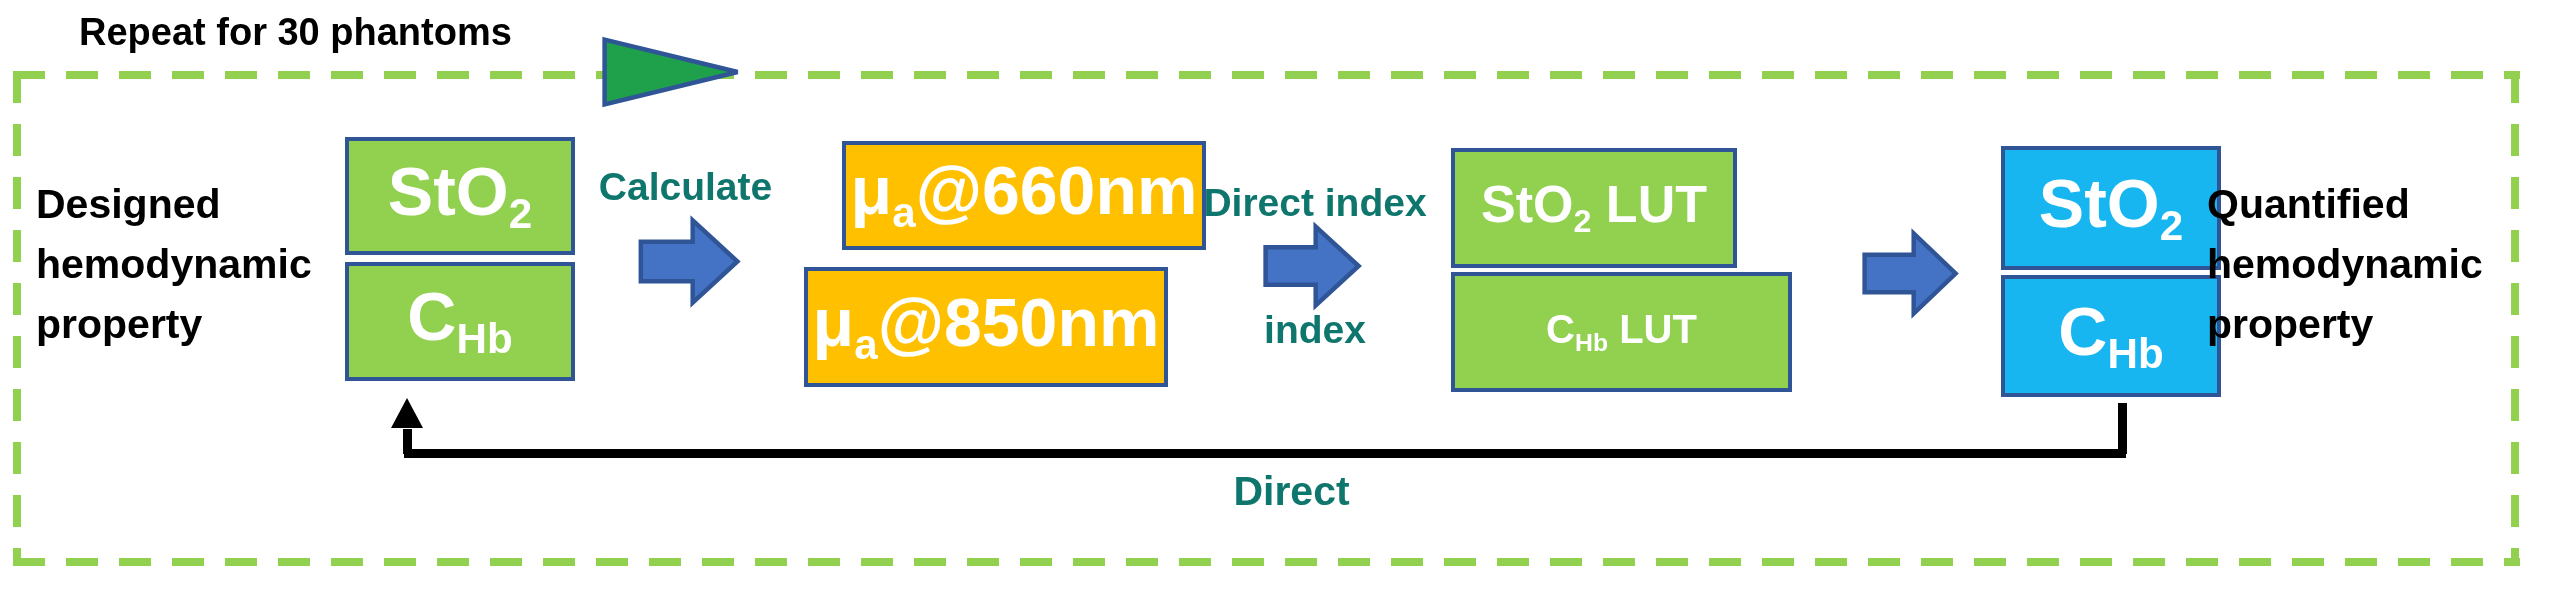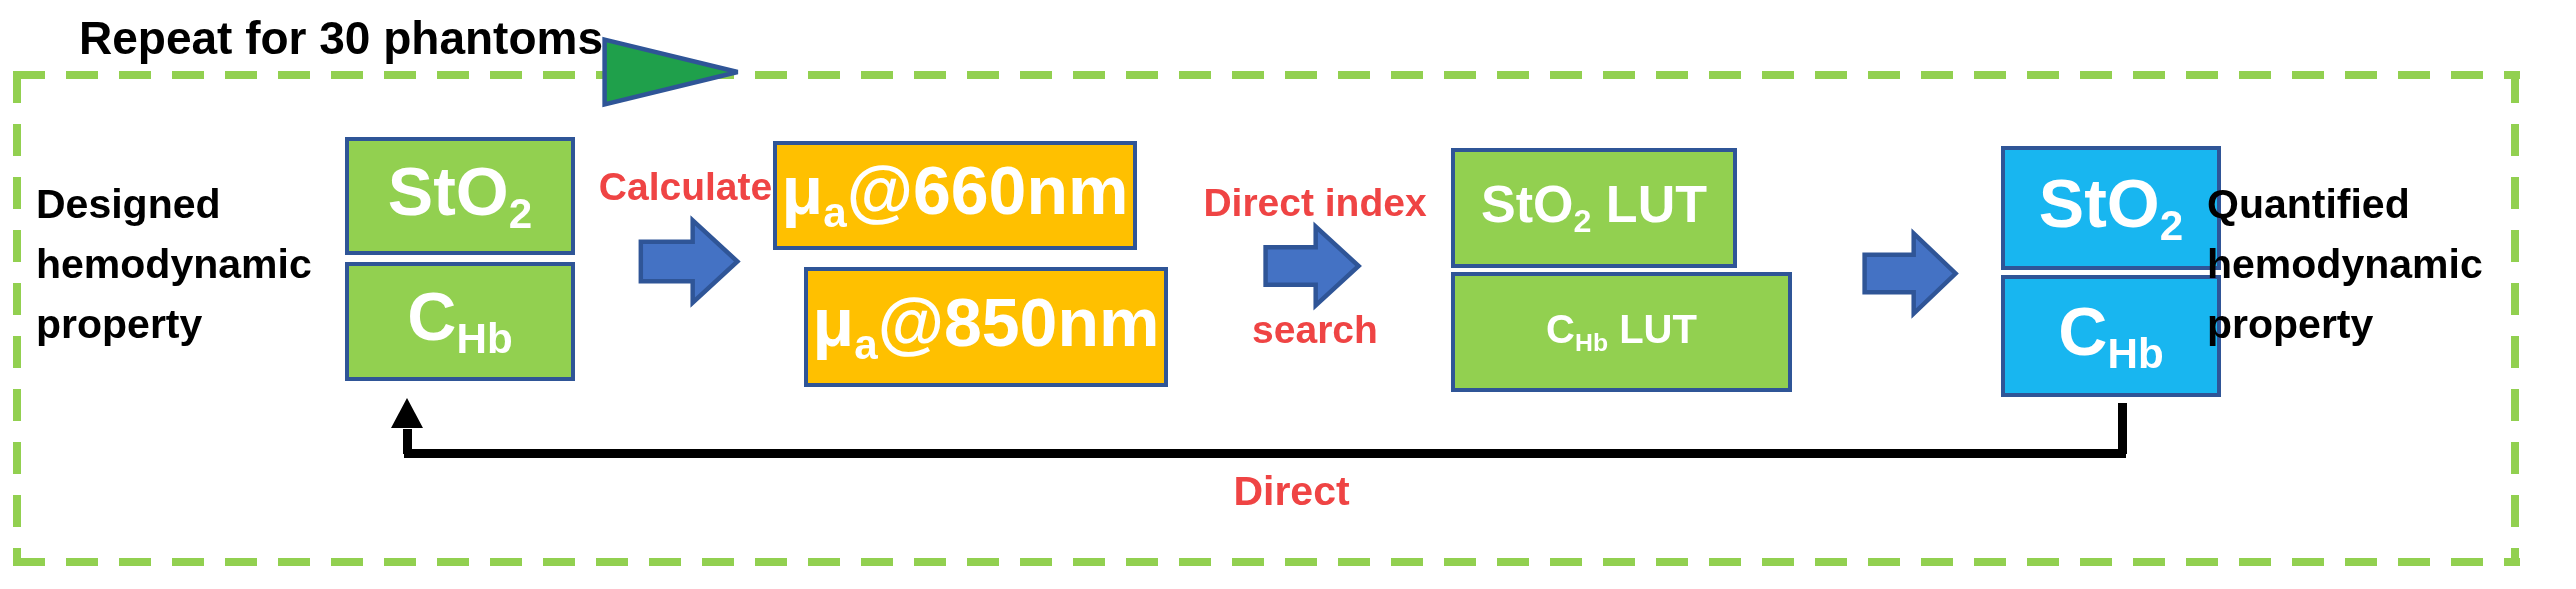--- a/index.html
+++ b/index.html
@@ -18,24 +18,24 @@
     background:repeating-linear-gradient(to bottom,#92D050 0 32px,transparent 32px 53px);}
   .dash-top{left:12.6px;top:71px;width:2507px;}
   .dash-bottom{left:12.6px;top:558px;width:2507px;}
   .dash-left{left:12.6px;top:71px;height:495px;}
   .dash-right{left:2511px;top:71px;height:495px;}
 
   .caption{
     position:absolute;color:#000;font-size:41px;line-height:60px;text-align:left;
   }
   .small-label{
-    position:absolute;color:#ef4444;font-size:39px;text-align:center;white-space:nowrap;
+    position:absolute;color:#0f766e;font-size:39px;text-align:center;white-space:nowrap;
   }
   .banner{
-    position:absolute;left:79px;top:10.8px;color:#000;font-size:46px;white-space:nowrap;
+    position:absolute;left:79px;top:10.8px;color:#000;font-size:38px;white-space:nowrap;
   }
 
   .shape-box{
     position:absolute;box-sizing:border-box;
     border:4.5px solid #2F5597;
     display:flex;align-items:center;justify-content:center;
     color:#ffffff;font-size:68px;line-height:1;white-space:nowrap;
   }
   .green-fill{background:#92D050;}
   .yellow-fill{background:#FFC000;}
@@ -79,32 +79,32 @@
   </div>
   <div class="shape-box green-fill" style="left:345px;top:262px;width:230px;height:119px;">
     <span><span>C</span><span class="sub">Hb</span><span></span></span>
   </div>
 
   <div class="small-label" style="left:578px;top:165px;width:215px;">Calculate</div>
   <svg class="svg-abs" style="left:637px;top:215px;" width="106" height="93" viewBox="0 0 118 104">
     <polygon points="4,30 62,30 62,6 112,52 62,98 62,74 4,74" fill="#4472C4" stroke="#2F5597" stroke-width="5"></polygon>
   </svg>
 
-  <div class="shape-box yellow-fill" style="left:773px;top:141px;width:364px;height:109px;">
+  <div class="shape-box yellow-fill" style="left:842px;top:141px;width:364px;height:109px;">
     <span><span>μ</span><span class="sub">a</span><span>@660nm</span></span>
   </div>
   <div class="shape-box yellow-fill" style="left:804px;top:267px;width:364px;height:120px;">
     <span><span>μ</span><span class="sub">a</span><span>@850nm</span></span>
   </div>
 
   <div class="small-label" style="left:1176px;top:181px;width:278px;">Direct index</div>
   <svg class="svg-abs" style="left:1262px;top:221px;" width="102" height="90" viewBox="0 0 114 100">
     <polygon points="4,29 60,29 60,6 108,50 60,94 60,71 4,71" fill="#4472C4" stroke="#2F5597" stroke-width="5"></polygon>
   </svg>
-  <div class="small-label" style="left:1176px;top:308px;width:278px;">search</div>
+  <div class="small-label" style="left:1176px;top:308px;width:278px;">index</div>
 
   <div class="shape-box green-fill" style="left:1451px;top:148px;width:286px;height:120px;font-size:52px;justify-content:center;">
     <span><span>StO</span><span class="sub">2</span><span> LUT</span></span>
   </div>
   <div class="shape-box green-fill" style="left:1451px;top:272px;width:341px;height:120px;font-size:40px;">
     <span><span>C</span><span class="sub">Hb</span><span> LUT</span></span>
   </div>
 
   <svg class="svg-abs" style="left:1861px;top:228px;" width="100" height="91" viewBox="0 0 112 102">
     <polygon points="4,30 59,30 59,6 106,51 59,96 59,72 4,72" fill="#4472C4" stroke="#2F5597" stroke-width="5"></polygon>

